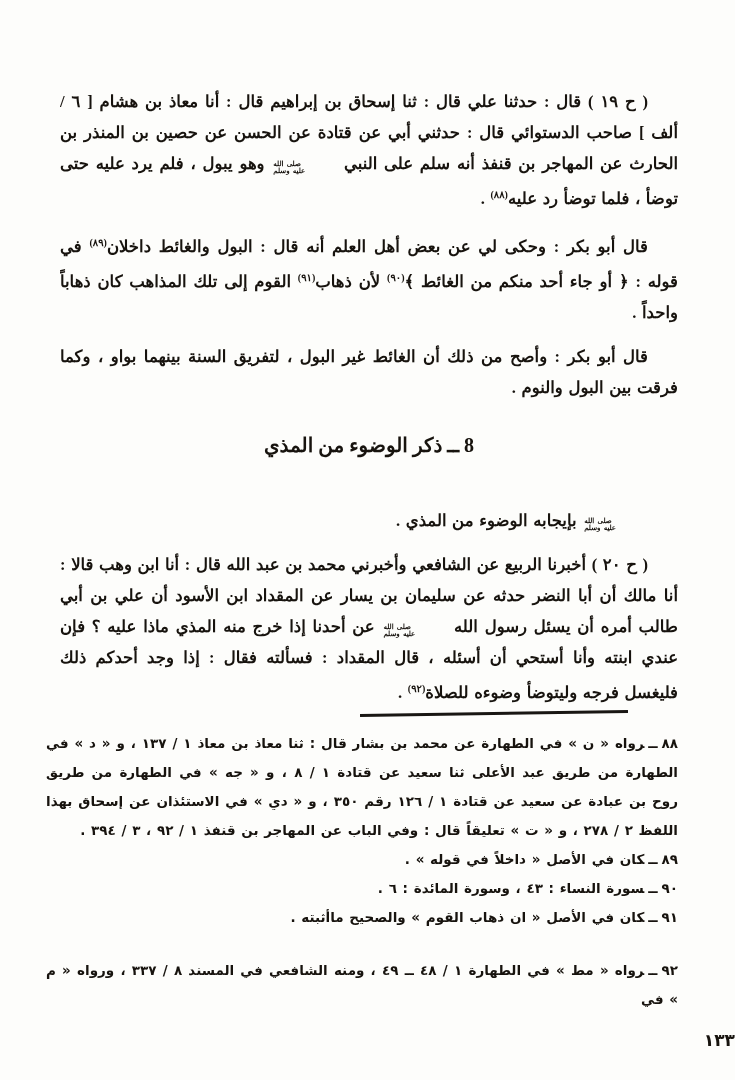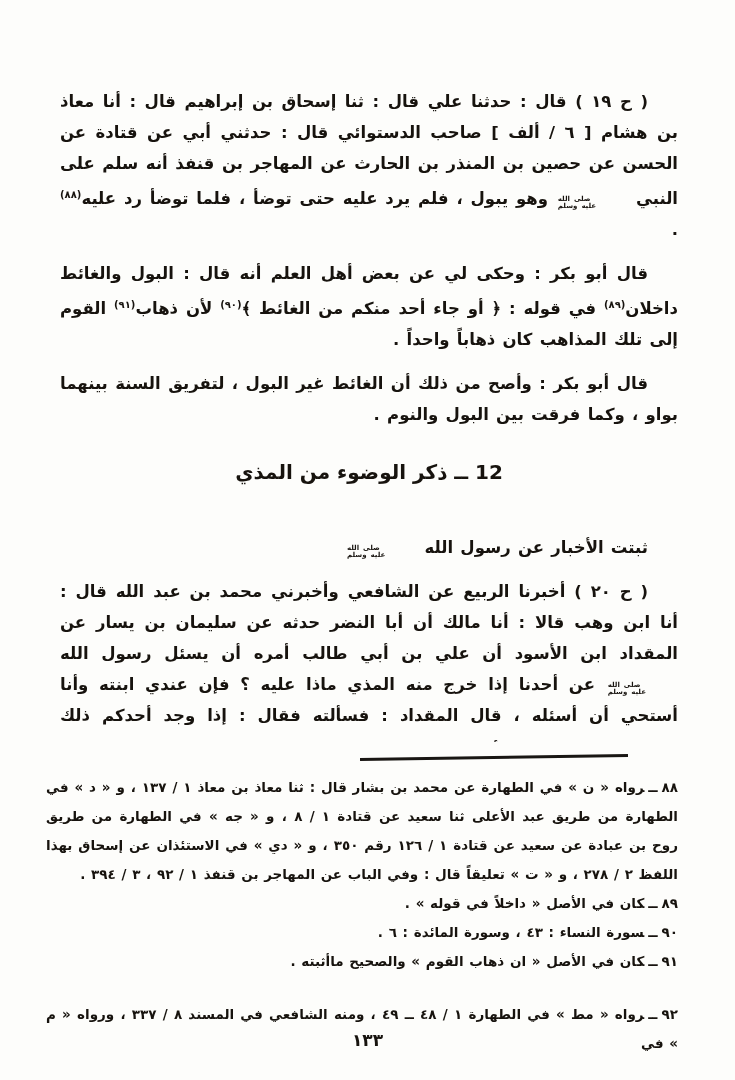--- a/index.html
+++ b/index.html
@@ -19,20 +19,21 @@
     box-sizing: border-box;
     overflow: hidden;
   }
   .main-text {
     position: absolute;
     top: 86px;
     right: 57px;
     left: 60px;
     height: 656px;
     overflow: hidden;
+    font-family: Liberation Serif, serif;
   }
   .para {
     margin: 0 0 13px 0;
     font-size: 16.5px;
     font-weight: 700;
     line-height: 31px;
     text-align: justify;
     text-indent: 30px;
     word-spacing: 1.5px;
   }
@@ -57,21 +58,21 @@
     margin: 0 2px;
   }
   .sws-l {
     display: block;
     font-size: 7px;
     font-weight: 700;
     white-space: nowrap;
   }
   .footer-block {
     position: absolute;
-    top: 756px;
+    top: 712px;
     right: 57px;
     left: 46px;
   }
   .footnote-divider {
     width: 268px;
     height: 3px;
     background: #191613;
     margin: 0 50px 14px auto;
     transform: rotate(-0.9deg);
   }
@@ -88,40 +89,40 @@
   }
   .fn-num, .fn-dash {
     font-weight: 700;
   }
   .fn-dash { margin: 0 4px; }
   .page-number {
     position: absolute;
     bottom: 30px;
     left: 0;
     right: 0;
-    text-align: center;
+    text-align: right;
     font-size: 17px;
     font-weight: 700;
     letter-spacing: 2px;
   }
 </style>
 </head>
 <body>
 
 <div class="page">
 
   <main class="main-text">
     <div id="paras-top">
         <p class="para"><span class="run">( ح ١٩ ) قال : حدثنا علي قال : ثنا إسحاق بن إبراهيم قال : أنا معاذ بن هشام [ ٦ / ألف ] صاحب الدستوائي قال : حدثني أبي عن قتادة عن الحسن عن حصين بن المنذر بن الحارث عن المهاجر بن قنفذ أنه سلم على النبي </span><span class="sws"><span class="sws-l">صلى الله</span><span class="sws-l">عليه وسلم</span></span><span class="run"> وهو يبول ، فلم يرد عليه حتى توضأ ، فلما توضأ رد عليه</span><span class="fnref">(٨٨)</span><span class="run"> .</span></p>
         <p class="para"><span class="run">قال أبو بكر : وحكى لي عن بعض أهل العلم أنه قال : البول والغائط داخلان</span><span class="fnref">(٨٩)</span><span class="run"> في قوله : ﴿ أو جاء أحد منكم من الغائط ﴾</span><span class="fnref">(٩٠)</span><span class="run"> لأن ذهاب</span><span class="fnref">(٩١)</span><span class="run"> القوم إلى تلك المذاهب كان ذهاباً واحداً .</span></p>
         <p class="para"><span class="run">قال أبو بكر : وأصح من ذلك أن الغائط غير البول ، لتفريق السنة بينهما بواو ، وكما فرقت بين البول والنوم .</span></p>
       </div>
-    <h2 class="section-heading">12 ــ ذكر الوضوء من المذي</h2>
+    <h2 class="section-heading">8 ــ ذكر الوضوء من المذي</h2>
     <div id="paras-bottom">
-        <p class="para"><span class="run">ثبتت الأخبار عن رسول الله </span><span class="sws"><span class="sws-l">صلى الله</span><span class="sws-l">عليه وسلم</span></span></p>
+        <p class="para"><span class="sws"><span class="sws-l">صلى الله</span><span class="sws-l">عليه وسلم</span></span><span class="run"> بإيجابه الوضوء من المذي .</span></p>
         <p class="para"><span class="run">( ح ٢٠ ) أخبرنا الربيع عن الشافعي وأخبرني محمد بن عبد الله قال : أنا ابن وهب قالا : أنا مالك أن أبا النضر حدثه عن سليمان بن يسار عن المقداد ابن الأسود أن علي بن أبي طالب أمره أن يسئل رسول الله </span><span class="sws"><span class="sws-l">صلى الله</span><span class="sws-l">عليه وسلم</span></span><span class="run"> عن أحدنا إذا خرج منه المذي ماذا عليه ؟ فإن عندي ابنته وأنا أستحي أن أسئله ، قال المقداد : فسألته فقال : إذا وجد أحدكم ذلك فليغسل فرجه وليتوضأ وضوءه للصلاة</span><span class="fnref">(٩٢)</span><span class="run"> .</span></p>
       </div>
   </main>
 
   <div class="footer-block">
     <div class="footnote-divider"></div>
     <section id="footnotes">
         <p class="footnote"><span class="fn-num">٨٨</span><span class="fn-dash">ــ</span><span class="fn-text">رواه « ن » في الطهارة عن محمد بن بشار قال : ثنا معاذ بن معاذ ١ / ١٣٧ ، و « د » في الطهارة من طريق عبد الأعلى ثنا سعيد عن قتادة ١ / ٨ ، و « جه » في الطهارة من طريق روح بن عبادة عن سعيد عن قتادة ١ / ١٢٦ رقم ٣٥٠ ، و « دي » في الاستئذان عن إسحاق بهذا اللفظ ٢ / ٢٧٨ ، و « ت » تعليقاً قال : وفي الباب عن المهاجر بن قنفذ ١ / ٩٢ ، ٣ / ٣٩٤ .</span></p>
         <p class="footnote"><span class="fn-num">٨٩</span><span class="fn-dash">ــ</span><span class="fn-text">كان في الأصل « داخلاً في قوله » .</span></p>
         <p class="footnote"><span class="fn-num">٩٠</span><span class="fn-dash">ــ</span><span class="fn-text">سورة النساء : ٤٣ ، وسورة المائدة : ٦ .</span></p>

